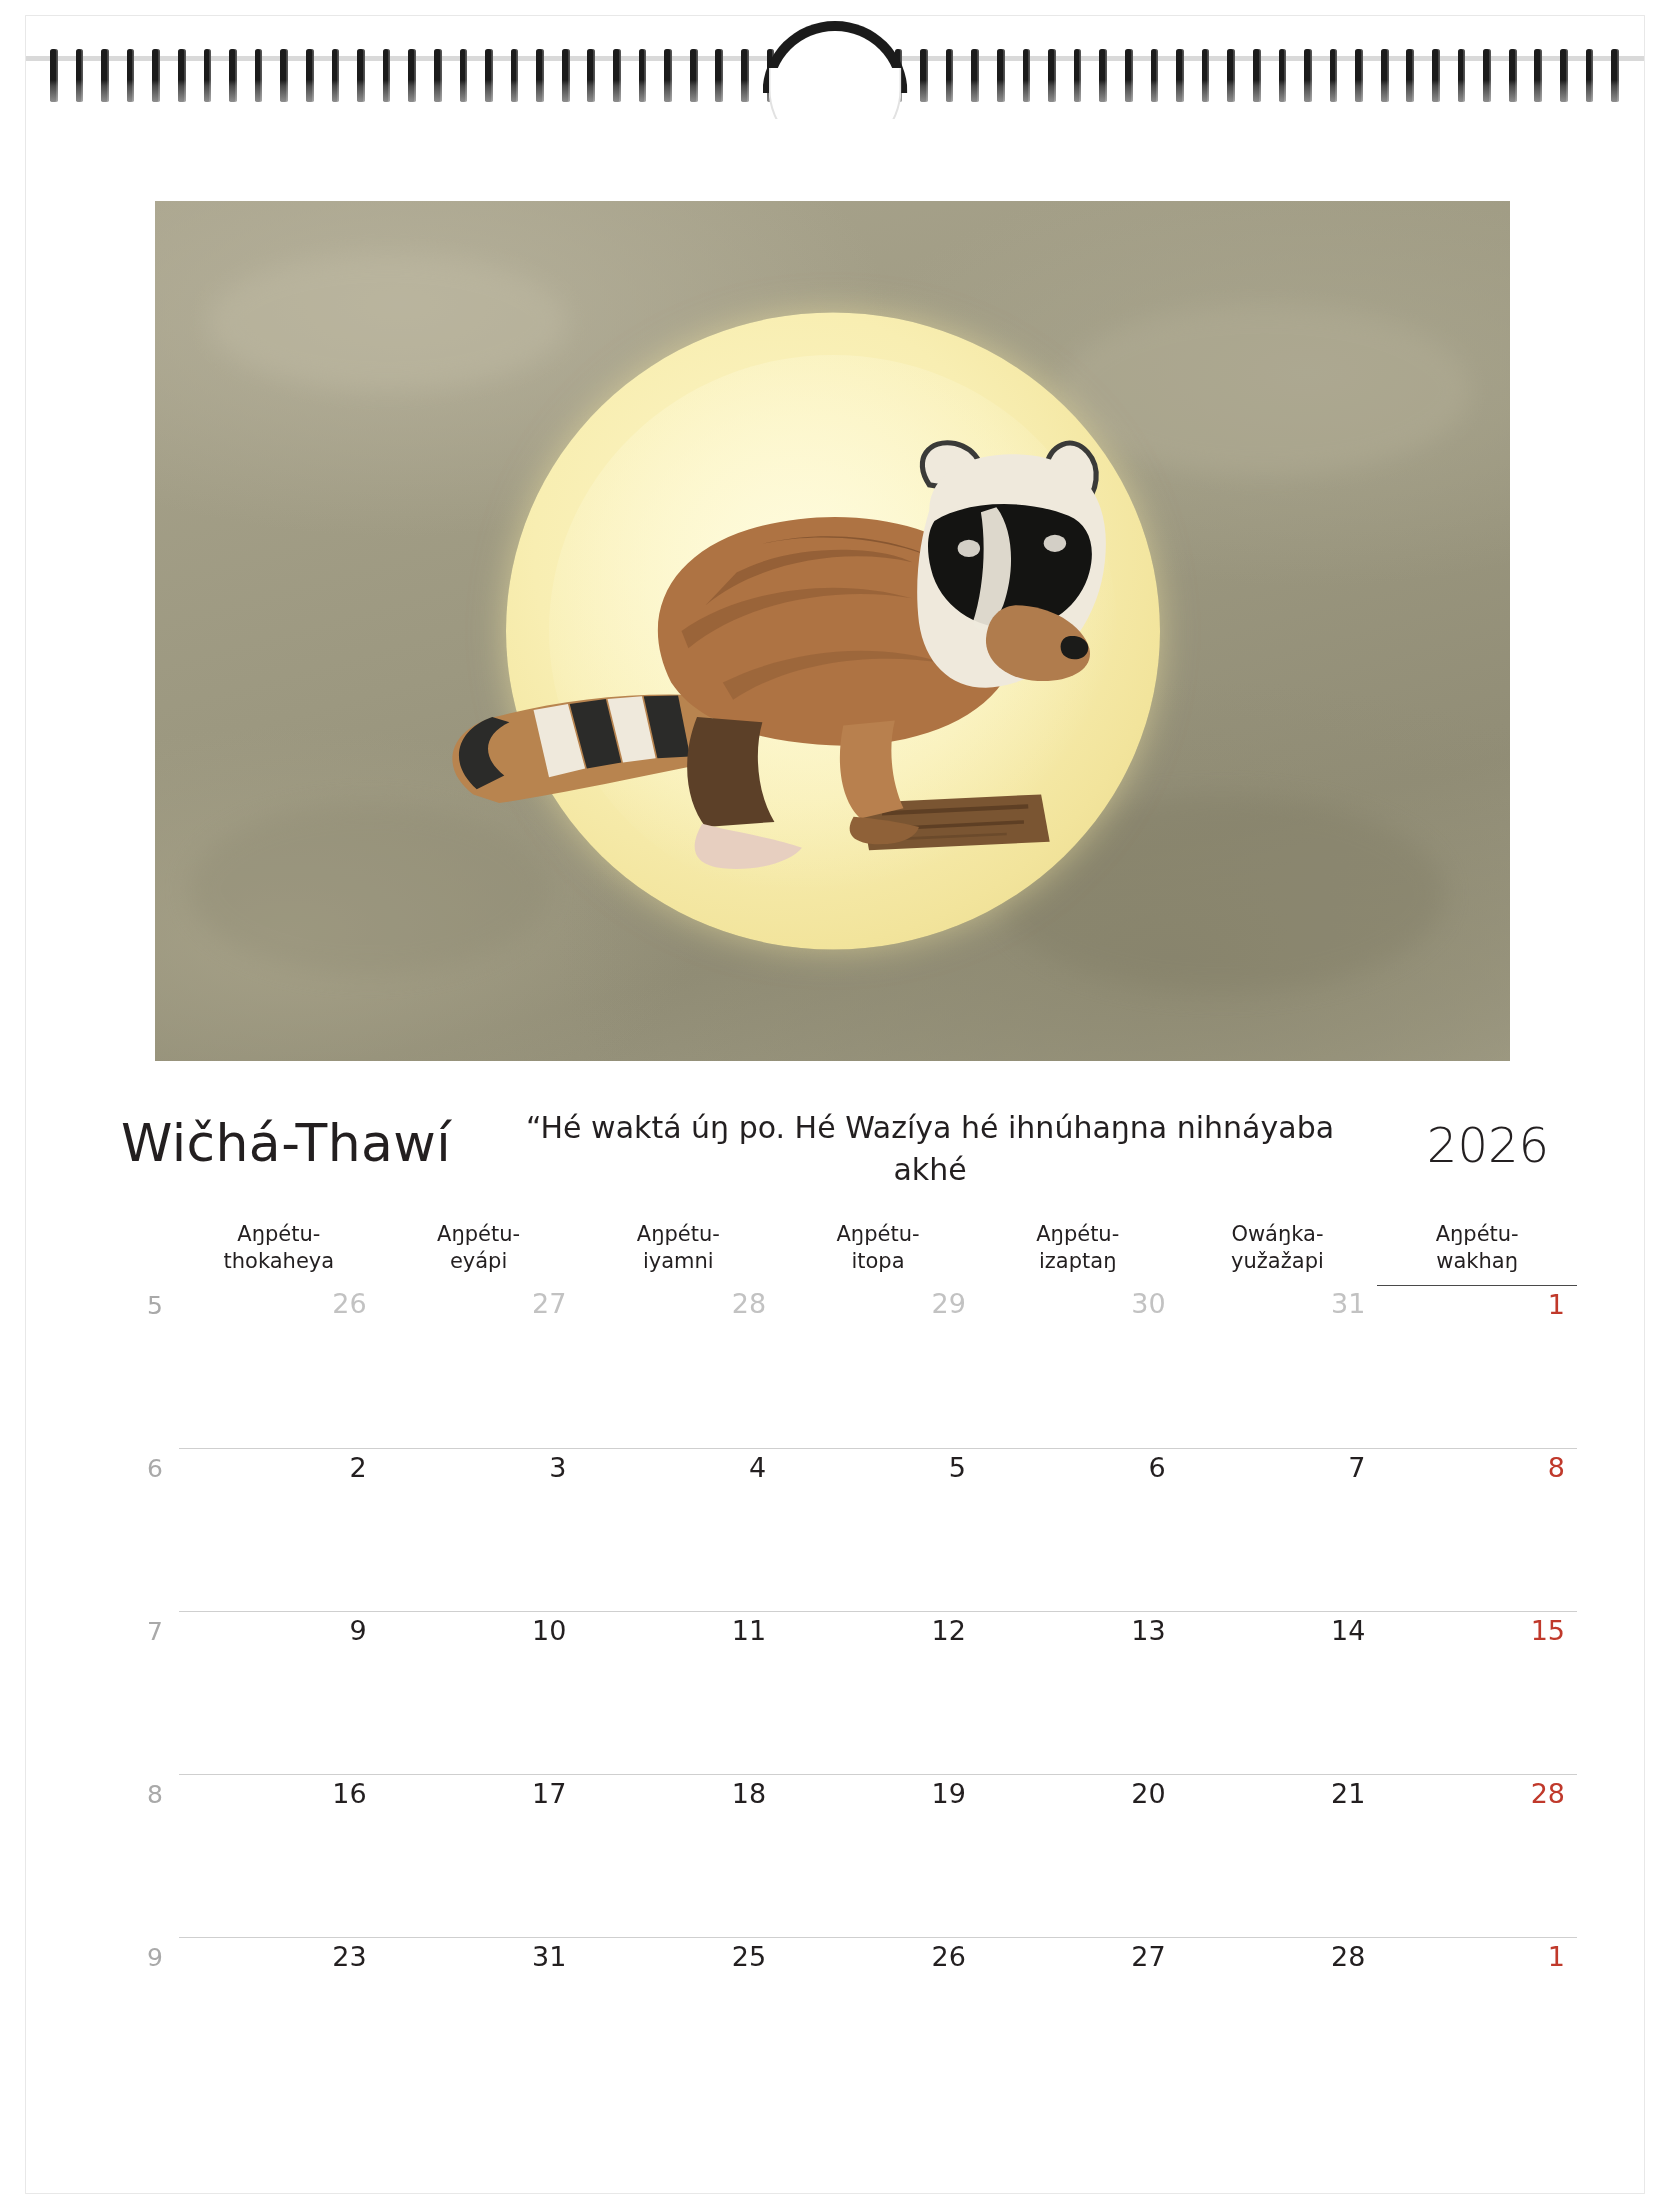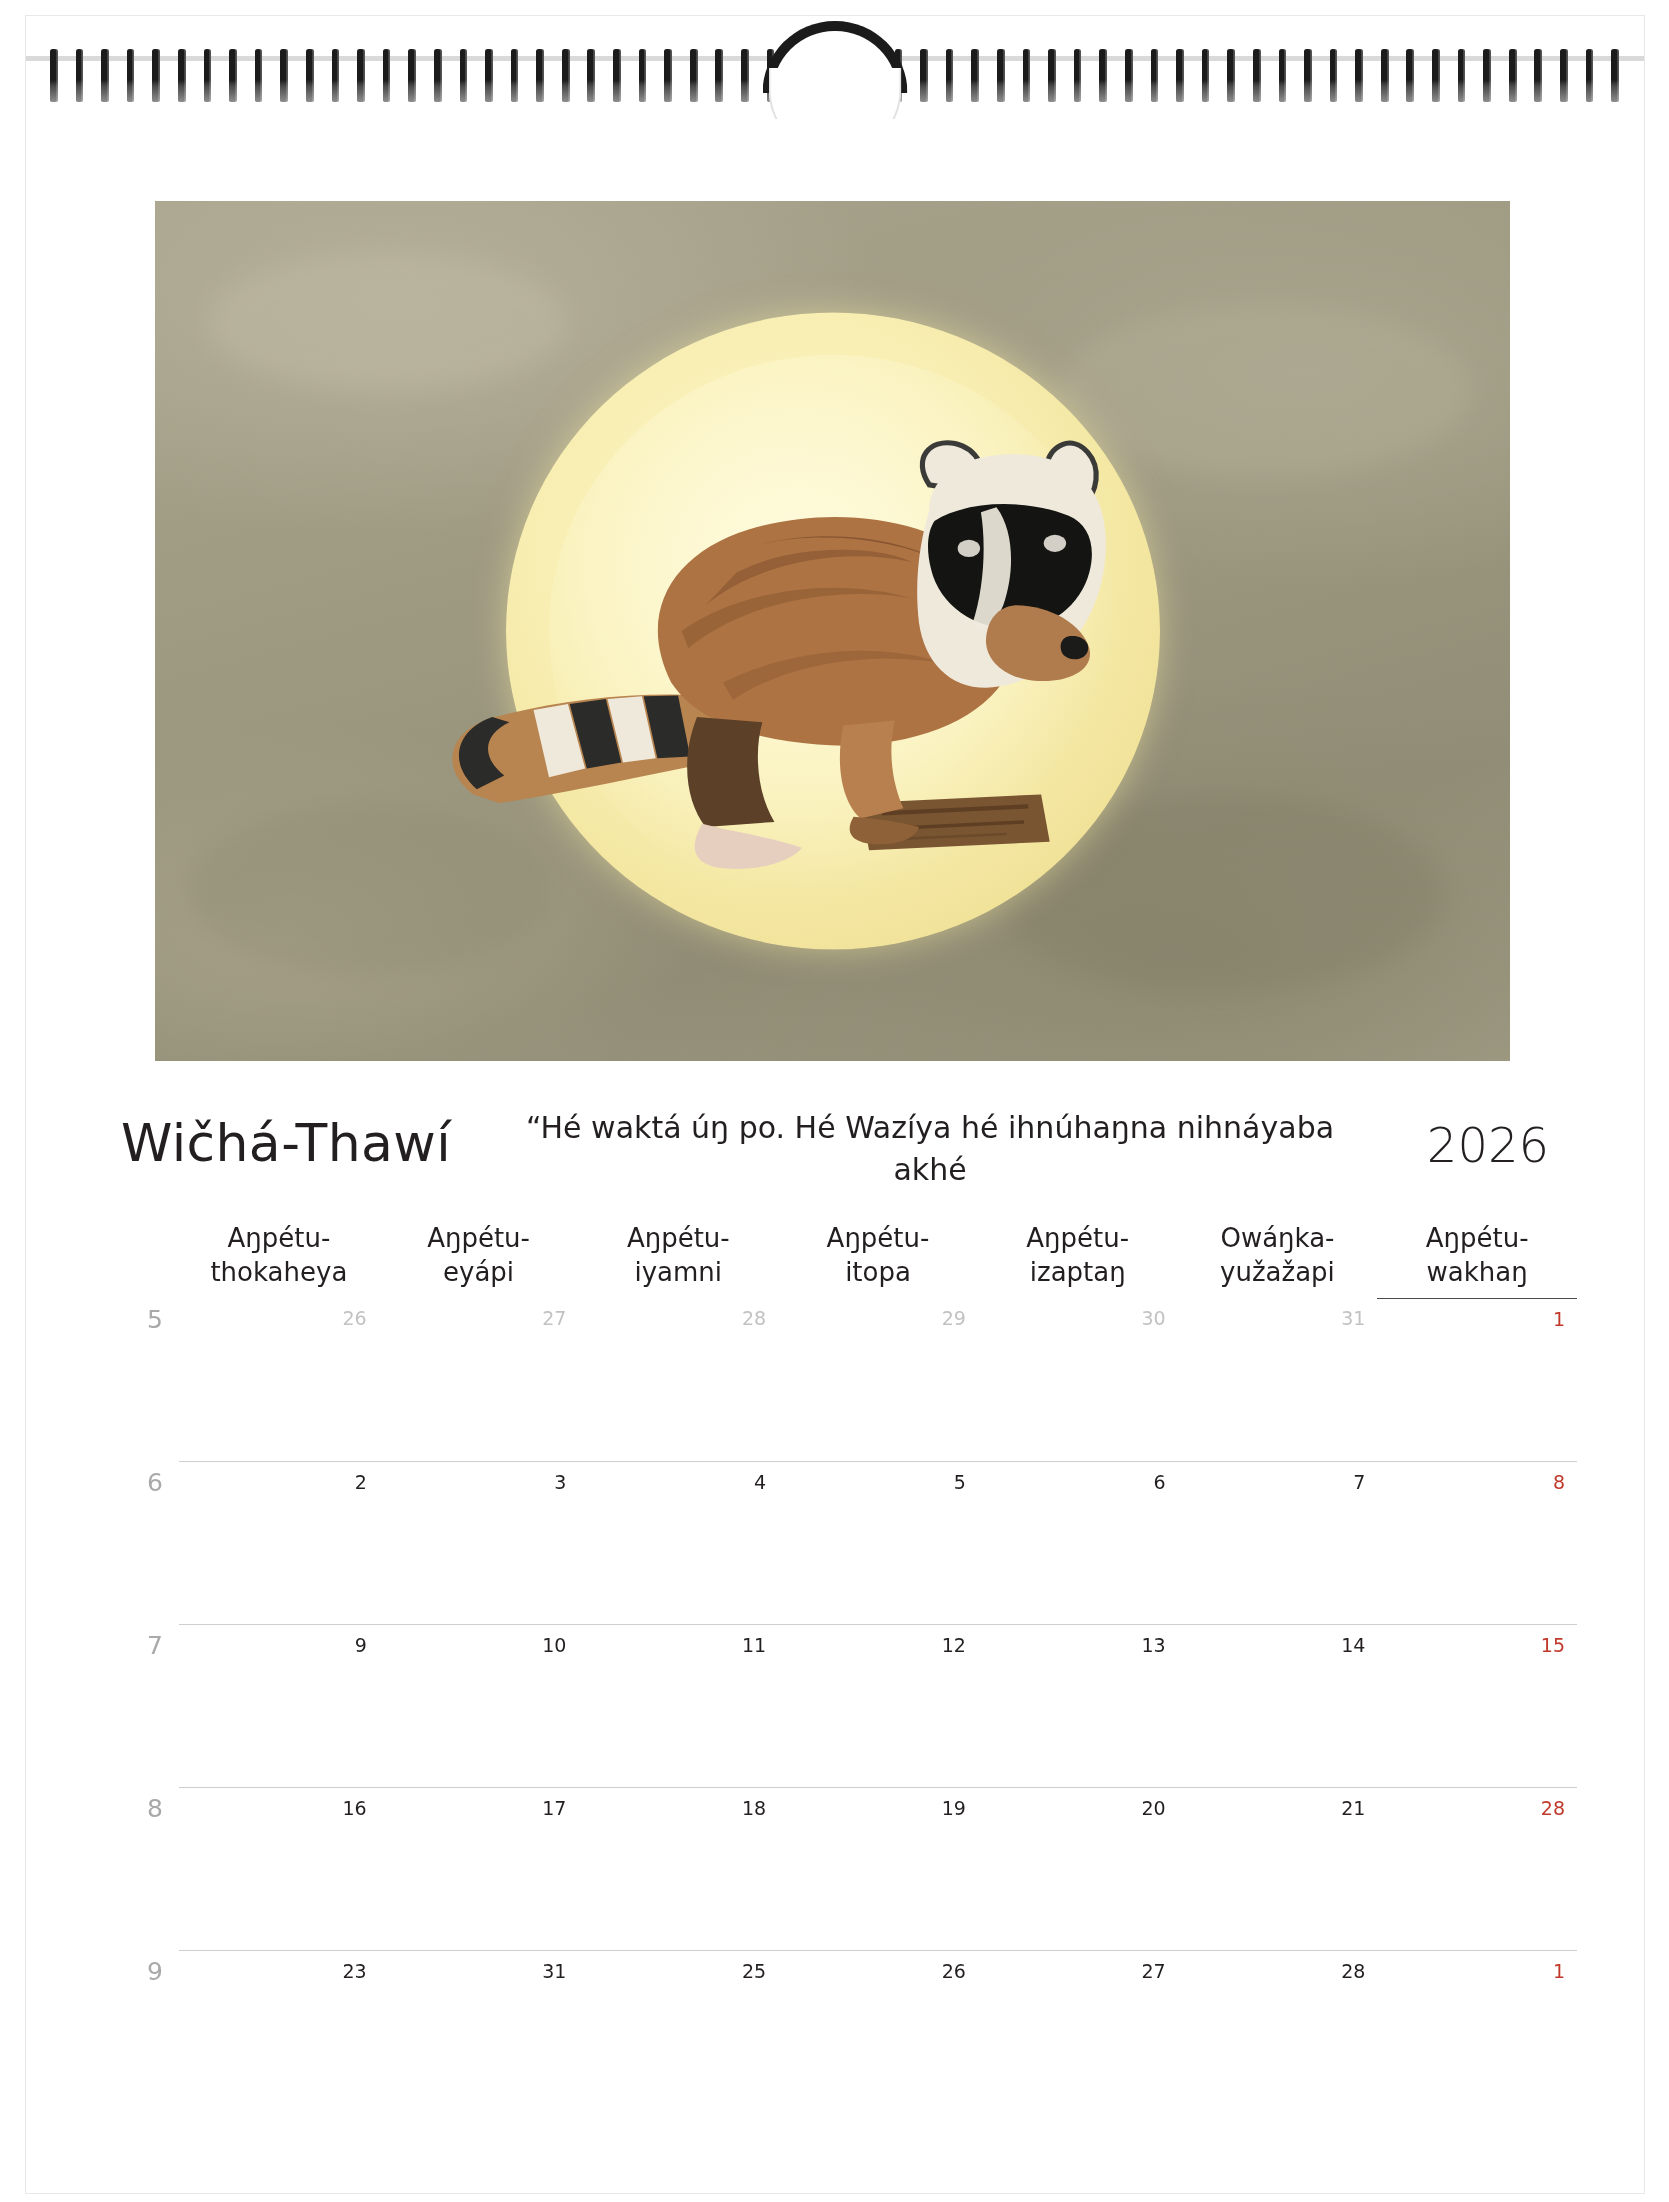--- a/index.html
+++ b/index.html
@@ -198,21 +198,21 @@
     top: 1205px;
     width: 1398px;
   }
   .dow-row {
     display: flex;
     width: 100%;
   }
   .dow {
     flex: 1 1 0;
     text-align: center;
-    font-size: 26px;
+    font-size: 21px;
     line-height: 1.32;
     color: #231f20;
     padding-bottom: 8.6px;
   }
   .dow span { display: block; }
 
   .week {
     display: flex;
     width: 100%;
     height: 163px;
@@ -229,22 +229,22 @@
   }
   .cell {
     flex: 1 1 0;
     position: relative;
     border-top: 1.4px solid #cfcfcf;
     padding-top: 5.2px;
   }
   .cell .num {
     position: absolute;
     right: 12px;
-    top: 9px;
-    font-size: 19px;
+    top: 3px;
+    font-size: 27px;
     color: #231f20;
     margin-left: 12px;
   }
   .cell.muted .num { color: #c2c2c2; }
   .cell.sunday .num { color: #c0392b; }
 
   
   .week.first .cell { border-top: none; }
   .week.first .cell.sunday { border-top: 1.7px solid #4a4a4a; }
 </style>

